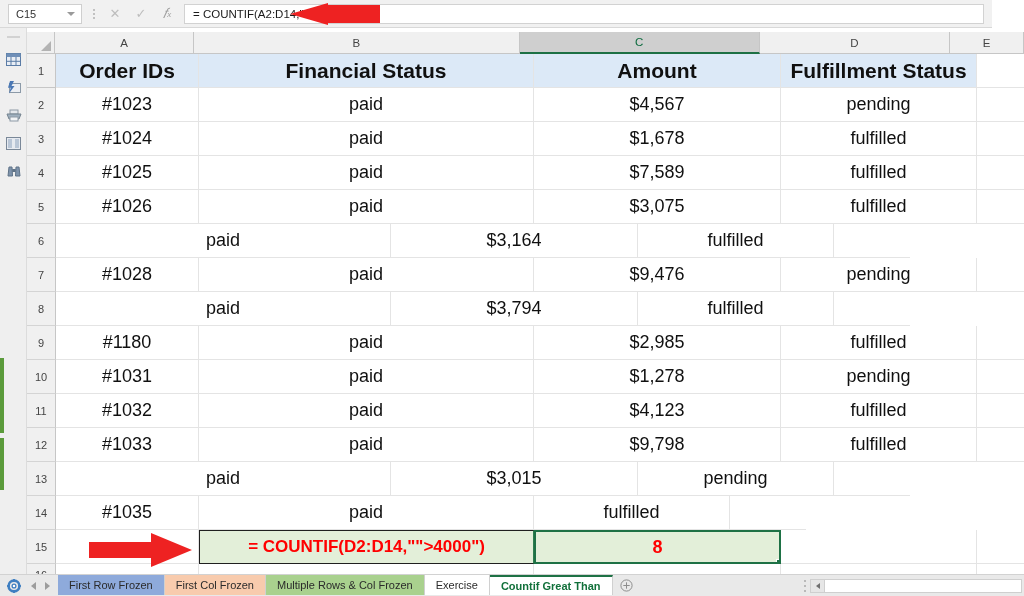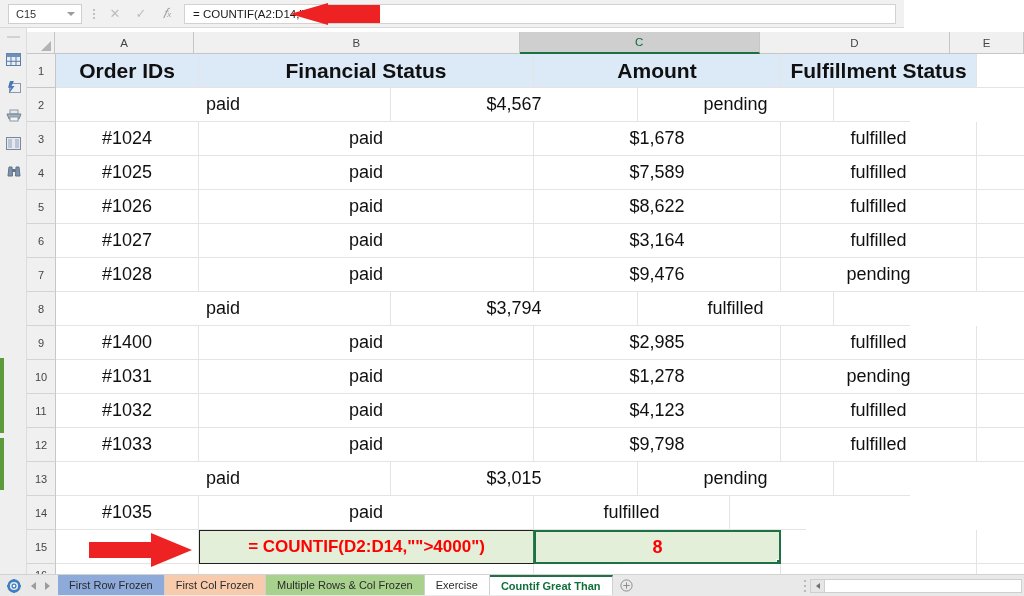--- a/index.html
+++ b/index.html
@@ -6,21 +6,21 @@
   html, body {
     width: 1024px; height: 596px;
     font-family: "Liberation Sans", sans-serif;
     background: #ffffff;
     overflow: hidden;
   }
   #app { position: relative; width: 1024px; height: 596px; }
 
   
   .formula-strip {
-    position: absolute; left: 0; top: 0; width: 904px; height: 28px;
+    position: absolute; left: 0; top: 0; width: 992px; height: 28px;
     background: #f1f1f1; display: flex; align-items: center;
     border-bottom: 1px solid #d8d8d8;
   }
   .name-box {
     width: 74px; height: 20px; margin-left: 8px;
     background: #ffffff; border: 1px solid #cfcfcf;
     display: flex; align-items: center; position: relative;
     font-size: 11px; color: #333; padding-left: 7px;
   }
   .name-box .nb-caret {
@@ -249,20 +249,21 @@
         <div class="cell c-a">Order IDs</div>
         <div class="cell c-b">Financial Status</div>
         <div class="cell c-c">Amount</div>
         <div class="cell c-d">Fulfillment Status</div>
         <div class="cell c-e"></div>
       </div>
 
       <div id="data-rows">
           <div class="row">
             <div class="rowhdr">2</div>
+            <div class="cell c-a">#1023</div>
             <div class="cell c-b">paid</div>
             <div class="cell c-c">$4,567</div>
             <div class="cell c-d">pending</div>
             <div class="cell c-e"></div>
           </div>
           <div class="row">
             <div class="rowhdr">3</div>
             <div class="cell c-a">#1024</div>
             <div class="cell c-b">paid</div>
             <div class="cell c-c">$1,678</div>
@@ -274,27 +275,26 @@
             <div class="cell c-a">#1025</div>
             <div class="cell c-b">paid</div>
             <div class="cell c-c">$7,589</div>
             <div class="cell c-d">fulfilled</div>
             <div class="cell c-e"></div>
           </div>
           <div class="row">
             <div class="rowhdr">5</div>
             <div class="cell c-a">#1026</div>
             <div class="cell c-b">paid</div>
-            <div class="cell c-c">$8,622</div>
+            <div class="cell c-c">$3,075</div>
             <div class="cell c-d">fulfilled</div>
             <div class="cell c-e"></div>
           </div>
           <div class="row">
             <div class="rowhdr">6</div>
-            <div class="cell c-a">#1027</div>
             <div class="cell c-b">paid</div>
             <div class="cell c-c">$3,164</div>
             <div class="cell c-d">fulfilled</div>
             <div class="cell c-e"></div>
           </div>
           <div class="row">
             <div class="rowhdr">7</div>
             <div class="cell c-a">#1028</div>
             <div class="cell c-b">paid</div>
             <div class="cell c-c">$9,476</div>
@@ -303,21 +303,21 @@
           </div>
           <div class="row">
             <div class="rowhdr">8</div>
             <div class="cell c-b">paid</div>
             <div class="cell c-c">$3,794</div>
             <div class="cell c-d">fulfilled</div>
             <div class="cell c-e"></div>
           </div>
           <div class="row">
             <div class="rowhdr">9</div>
-            <div class="cell c-a">#1400</div>
+            <div class="cell c-a">#1180</div>
             <div class="cell c-b">paid</div>
             <div class="cell c-c">$2,985</div>
             <div class="cell c-d">fulfilled</div>
             <div class="cell c-e"></div>
           </div>
           <div class="row">
             <div class="rowhdr">10</div>
             <div class="cell c-a">#1031</div>
             <div class="cell c-b">paid</div>
             <div class="cell c-c">$1,278</div>

